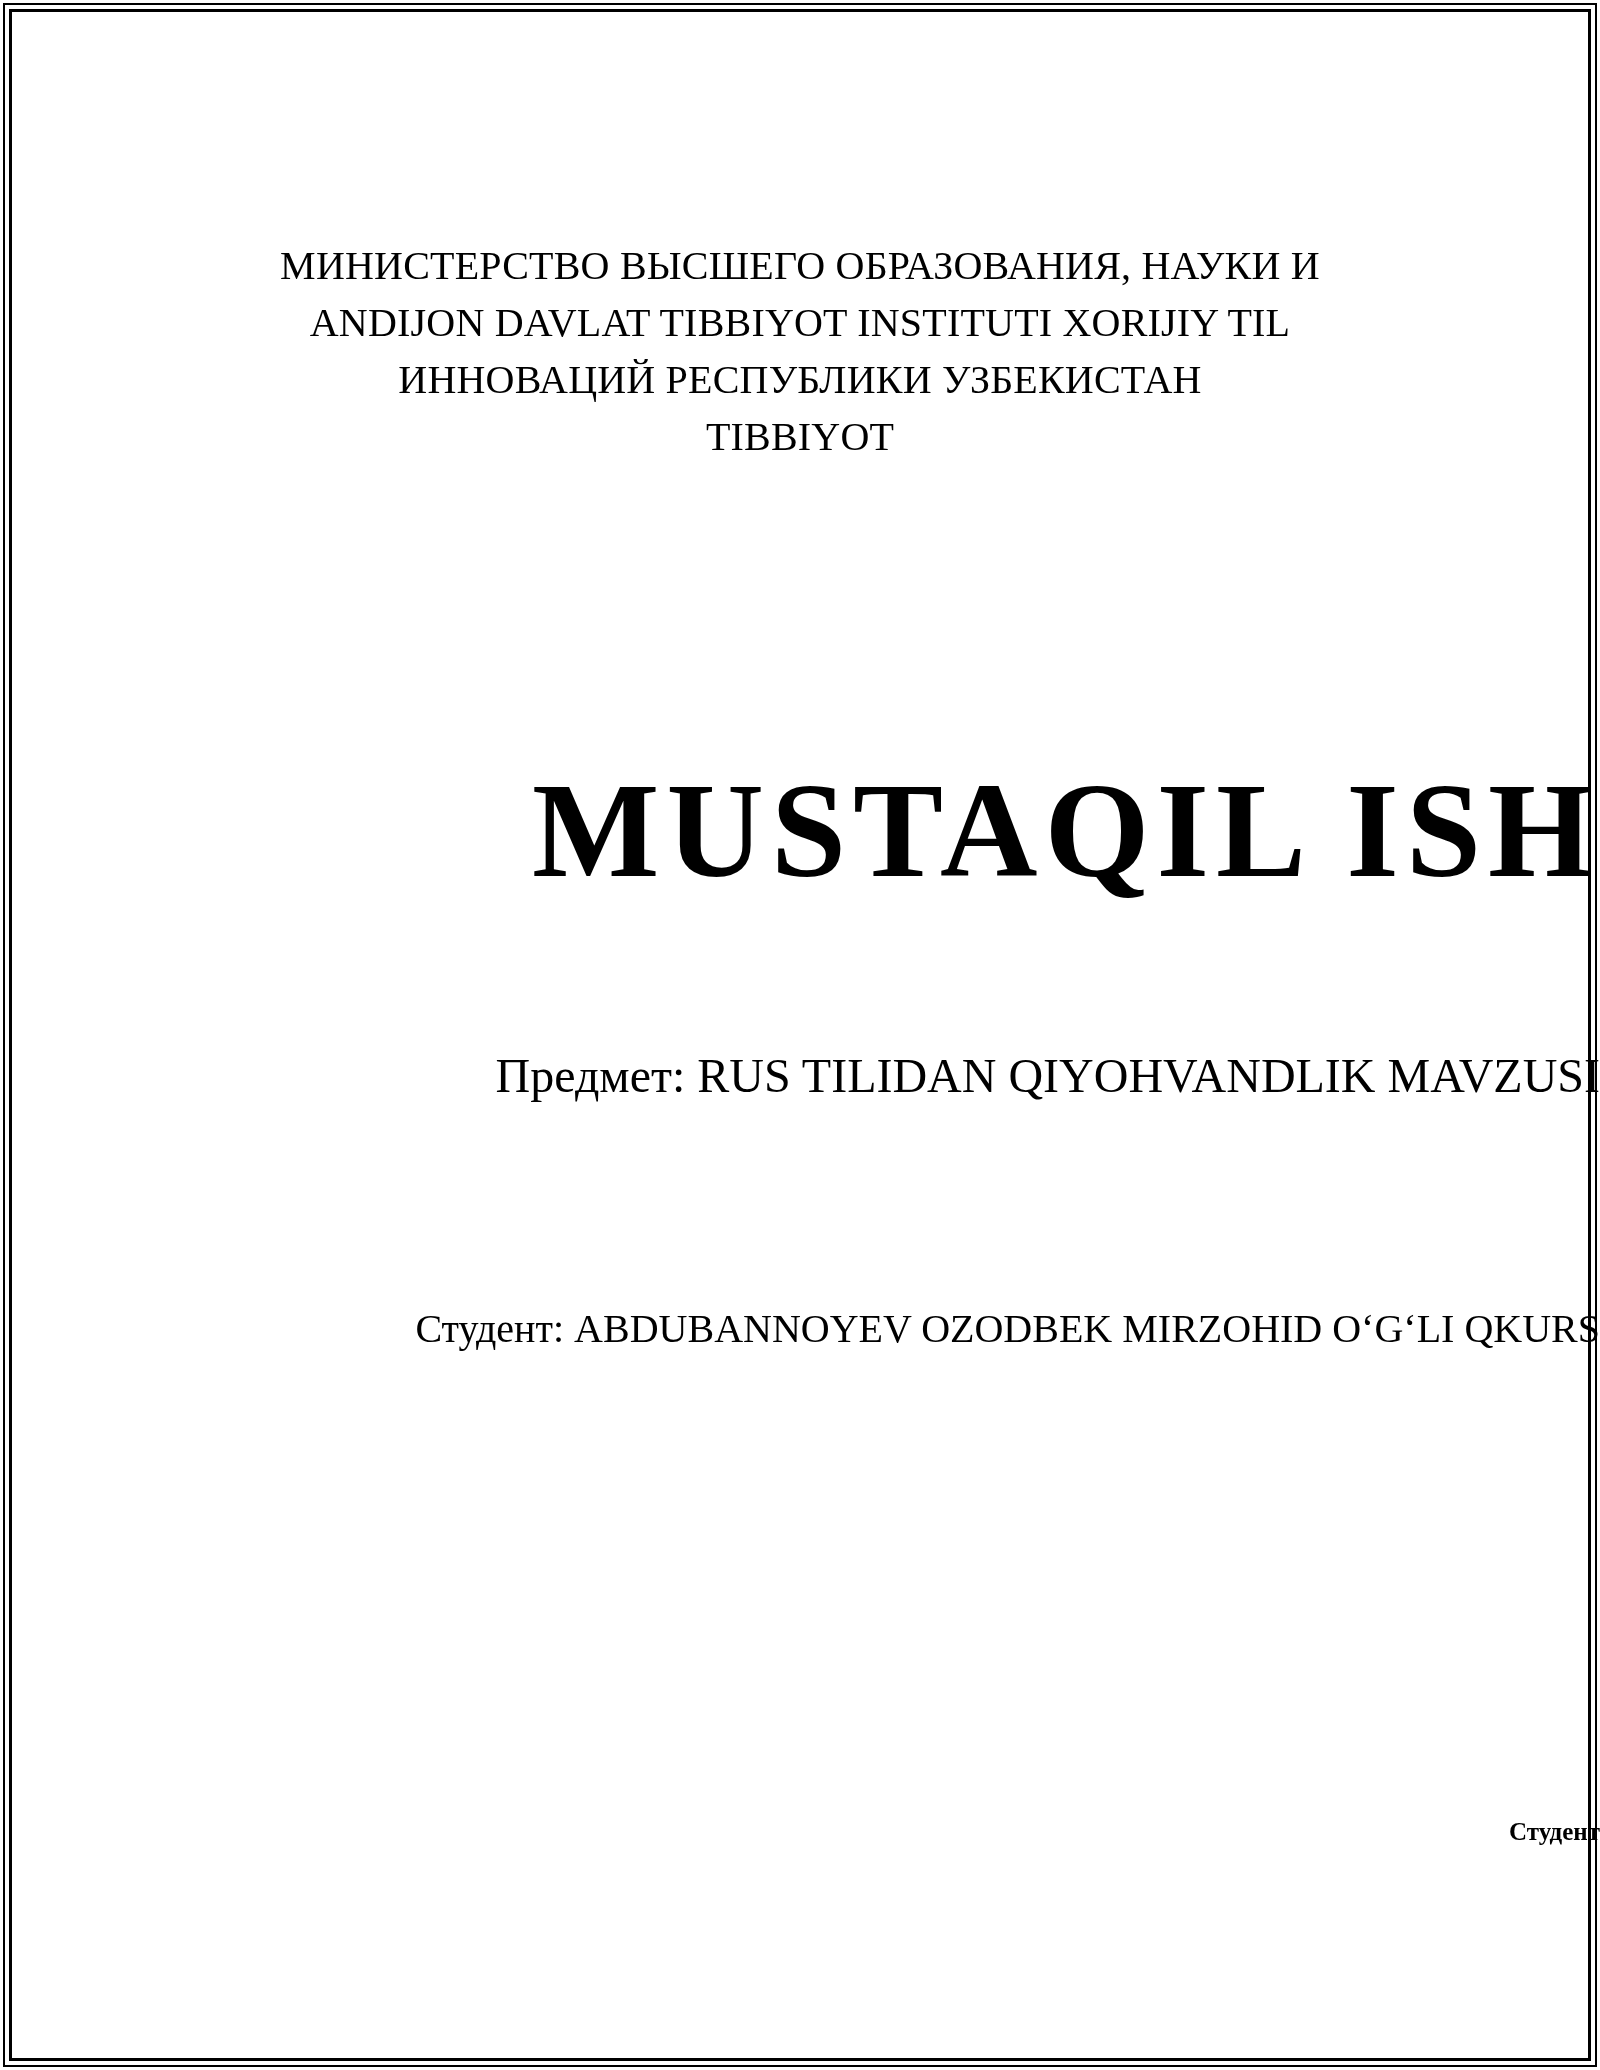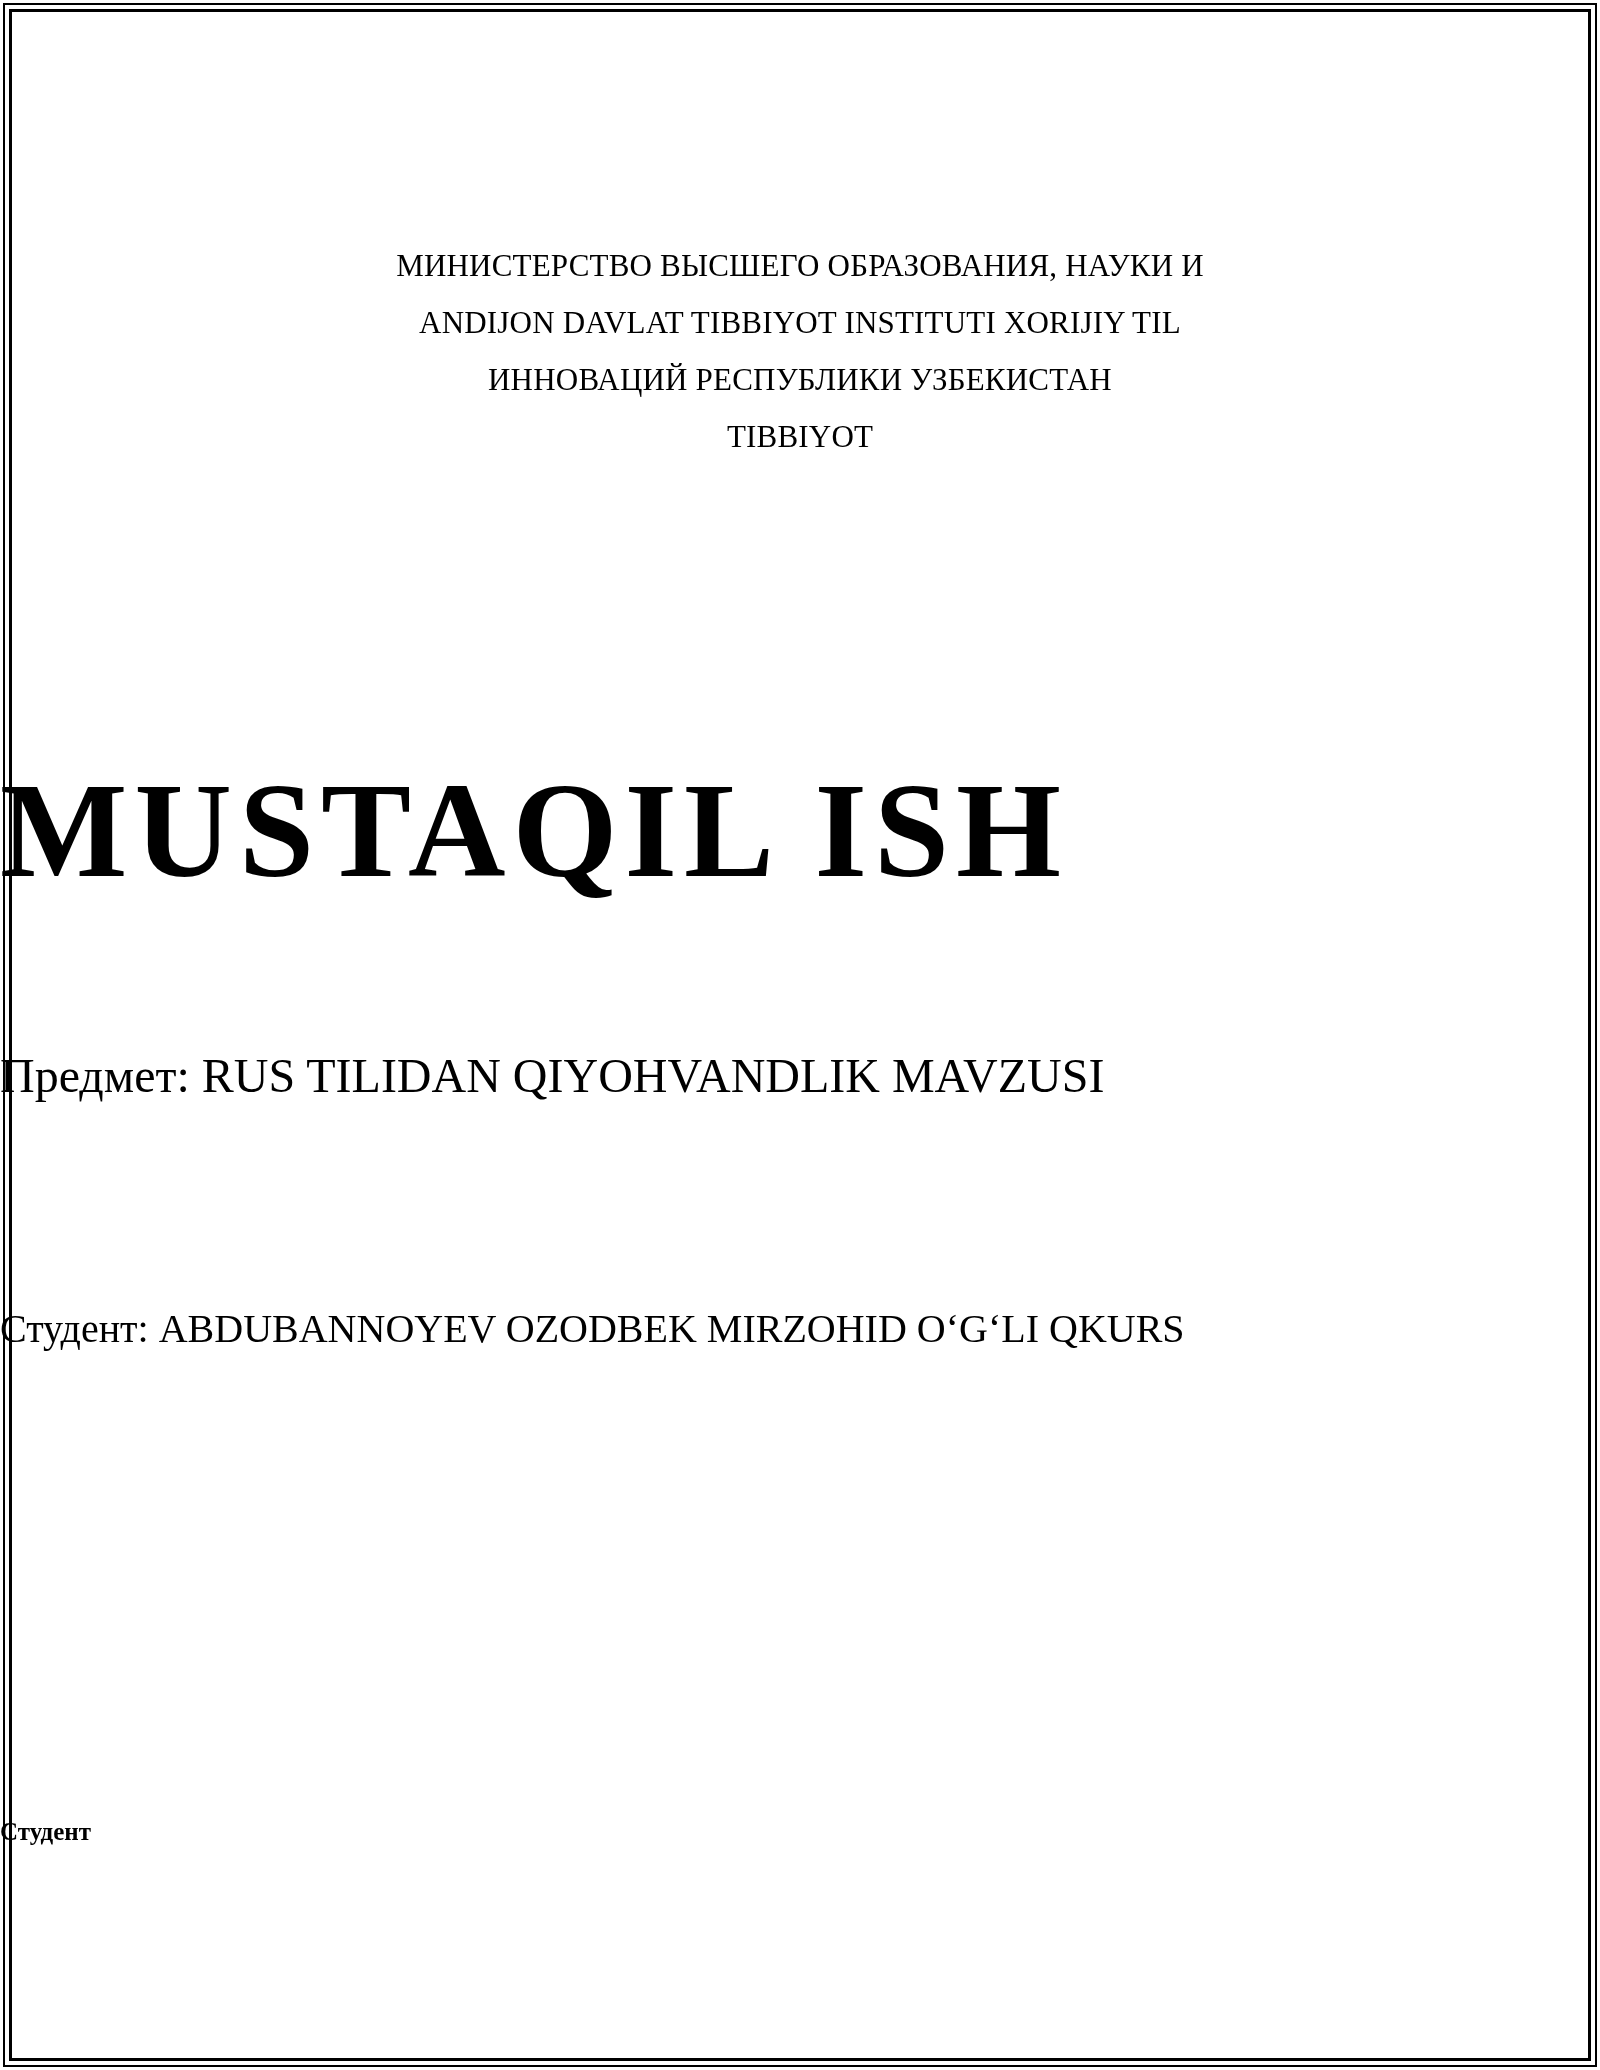--- a/index.html
+++ b/index.html
@@ -27,30 +27,30 @@
   .frame-inner {
     position: absolute;
     inset: 9px;
     border: 3px solid #000000;
     pointer-events: none;
   }
   .centered-line {
     position: absolute;
     left: 0;
     right: 0;
-    text-align: left;
+    text-align: right;
     white-space: nowrap;
   }
   .header-block {
     position: absolute;
     top: 237px;
     left: 0;
     right: 0;
     text-align: center;
-    font-size: 31px;
+    font-size: 40px;
     line-height: 57px;
     font-weight: normal;
     letter-spacing: 0.2px;
   }
   .header-block .header-line {
     white-space: nowrap;
   }
   .doc-title {
     top: 751px;
     margin: 0;

